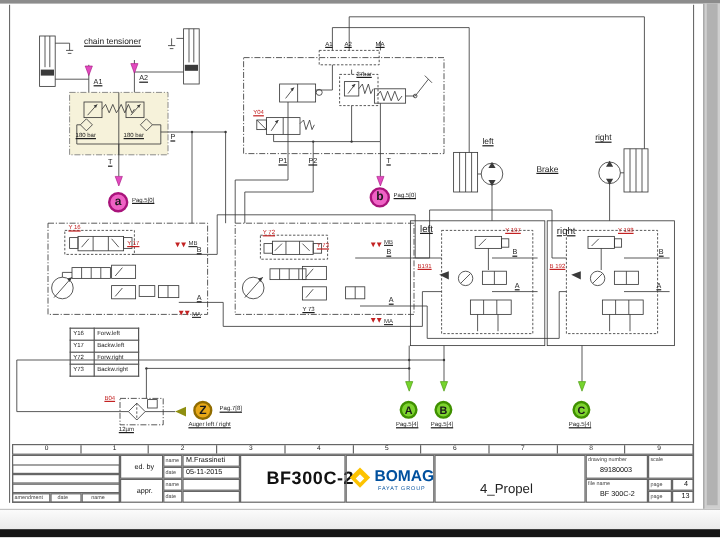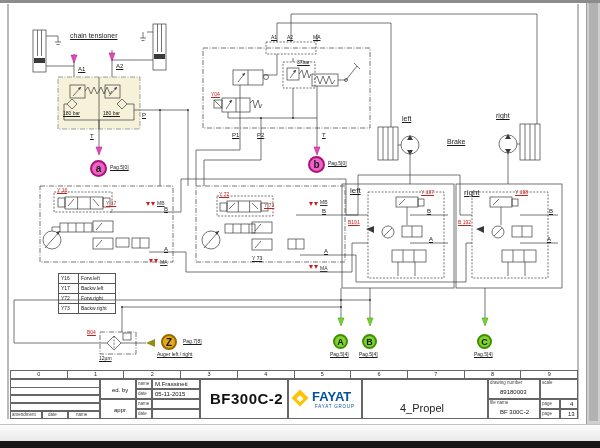--- a/index.html
+++ b/index.html
@@ -40,21 +40,21 @@
   #legend td{border:0.8px solid #555;font-size:5px;line-height:1;padding:1px 2px;height:7px;color:#1c1c1c;}
   #legend td.c1{width:15px;} #legend td.c2{width:32px;}
   
   #titleblock{position:absolute;left:10px;top:370px;width:568px;height:49px;font-size:5px;color:#222;}
   #titleblock .cell{position:absolute;border:0.8px solid #666;box-sizing:border-box;}
   #ruler{position:absolute;left:0;top:0;width:568px;height:9px;display:flex;border:0.8px solid #666;box-sizing:border-box;}
   #ruler div{flex:1;border-right:0.8px solid #666;text-align:center;font-size:5.5px;line-height:7px;}
   #ruler div:last-child{border-right:none;}
   .tb-lab{position:absolute;font-size:4.5px;color:#444;line-height:1;white-space:nowrap;}
   .tb-val{position:absolute;font-size:6px;color:#111;line-height:1;white-space:nowrap;}
-  #bf-model{position:absolute;font-size:15px;font-weight:bold;color:#111;letter-spacing:0.5px;}
+  #bf-model{position:absolute;font-size:15px;font-weight:bold;color:#111;letter-spacing:0.5px;margin-left:12px;}
   #sheet-title{position:absolute;font-size:11px;color:#222;}
   .bomag-txt{font-size:13px;font-weight:bold;color:#00509e;line-height:1;}
   .bomag-sub{font-size:4.5px;color:#00509e;letter-spacing:0.8px;}
   .diamond{position:absolute;width:12px;height:12px;background:#fdc300;transform:rotate(45deg);}
   .diamond i{position:absolute;left:3.5px;top:3.5px;width:5px;height:5px;background:#fff;display:block;}
 </style>
 </head>
 <body>
 
 <div id="app">
@@ -474,21 +474,21 @@
     <div class="cell" style="left:142px;top:39px;width:48px;height:10px"></div>
     <span class="tb-val" style="left:145px;top:11px">M.Frassineti</span>
     <span class="tb-val" style="left:145px;top:21px">05-11-2015</span>
 
     <div class="cell" style="left:190px;top:9px;width:88px;height:40px"></div>
     <span id="bf-model" style="left:200px;top:20px">BF300C-2</span>
     <div class="cell" style="left:278px;top:9px;width:74px;height:40px"></div>
     <span class="diamond" style="left:284px;top:22px">
         <i></i>
       </span>
-    <span class="bomag-txt" style="position:absolute;left:302px;top:20px">FAYAT</span>
+    <span class="bomag-txt" style="position:absolute;left:302px;top:20px">BOMAG</span>
     <span class="bomag-sub" style="position:absolute;left:305px;top:34px">FAYAT GROUP</span>
     <div class="cell" style="left:352px;top:9px;width:126px;height:40px"></div>
     <span id="sheet-title" style="left:390px;top:32px">4_Propel</span>
 
     <div class="cell" style="left:478px;top:9px;width:52px;height:20px"></div>
     <span class="tb-lab" style="left:480px;top:11px">drawing number</span>
     <span class="tb-val" style="left:490px;top:19px">89180003</span>
     <div class="cell" style="left:530px;top:9px;width:38px;height:20px"></div>
     <span class="tb-lab" style="left:532px;top:11px">scale</span>
     <div class="cell" style="left:478px;top:29px;width:52px;height:20px"></div>

